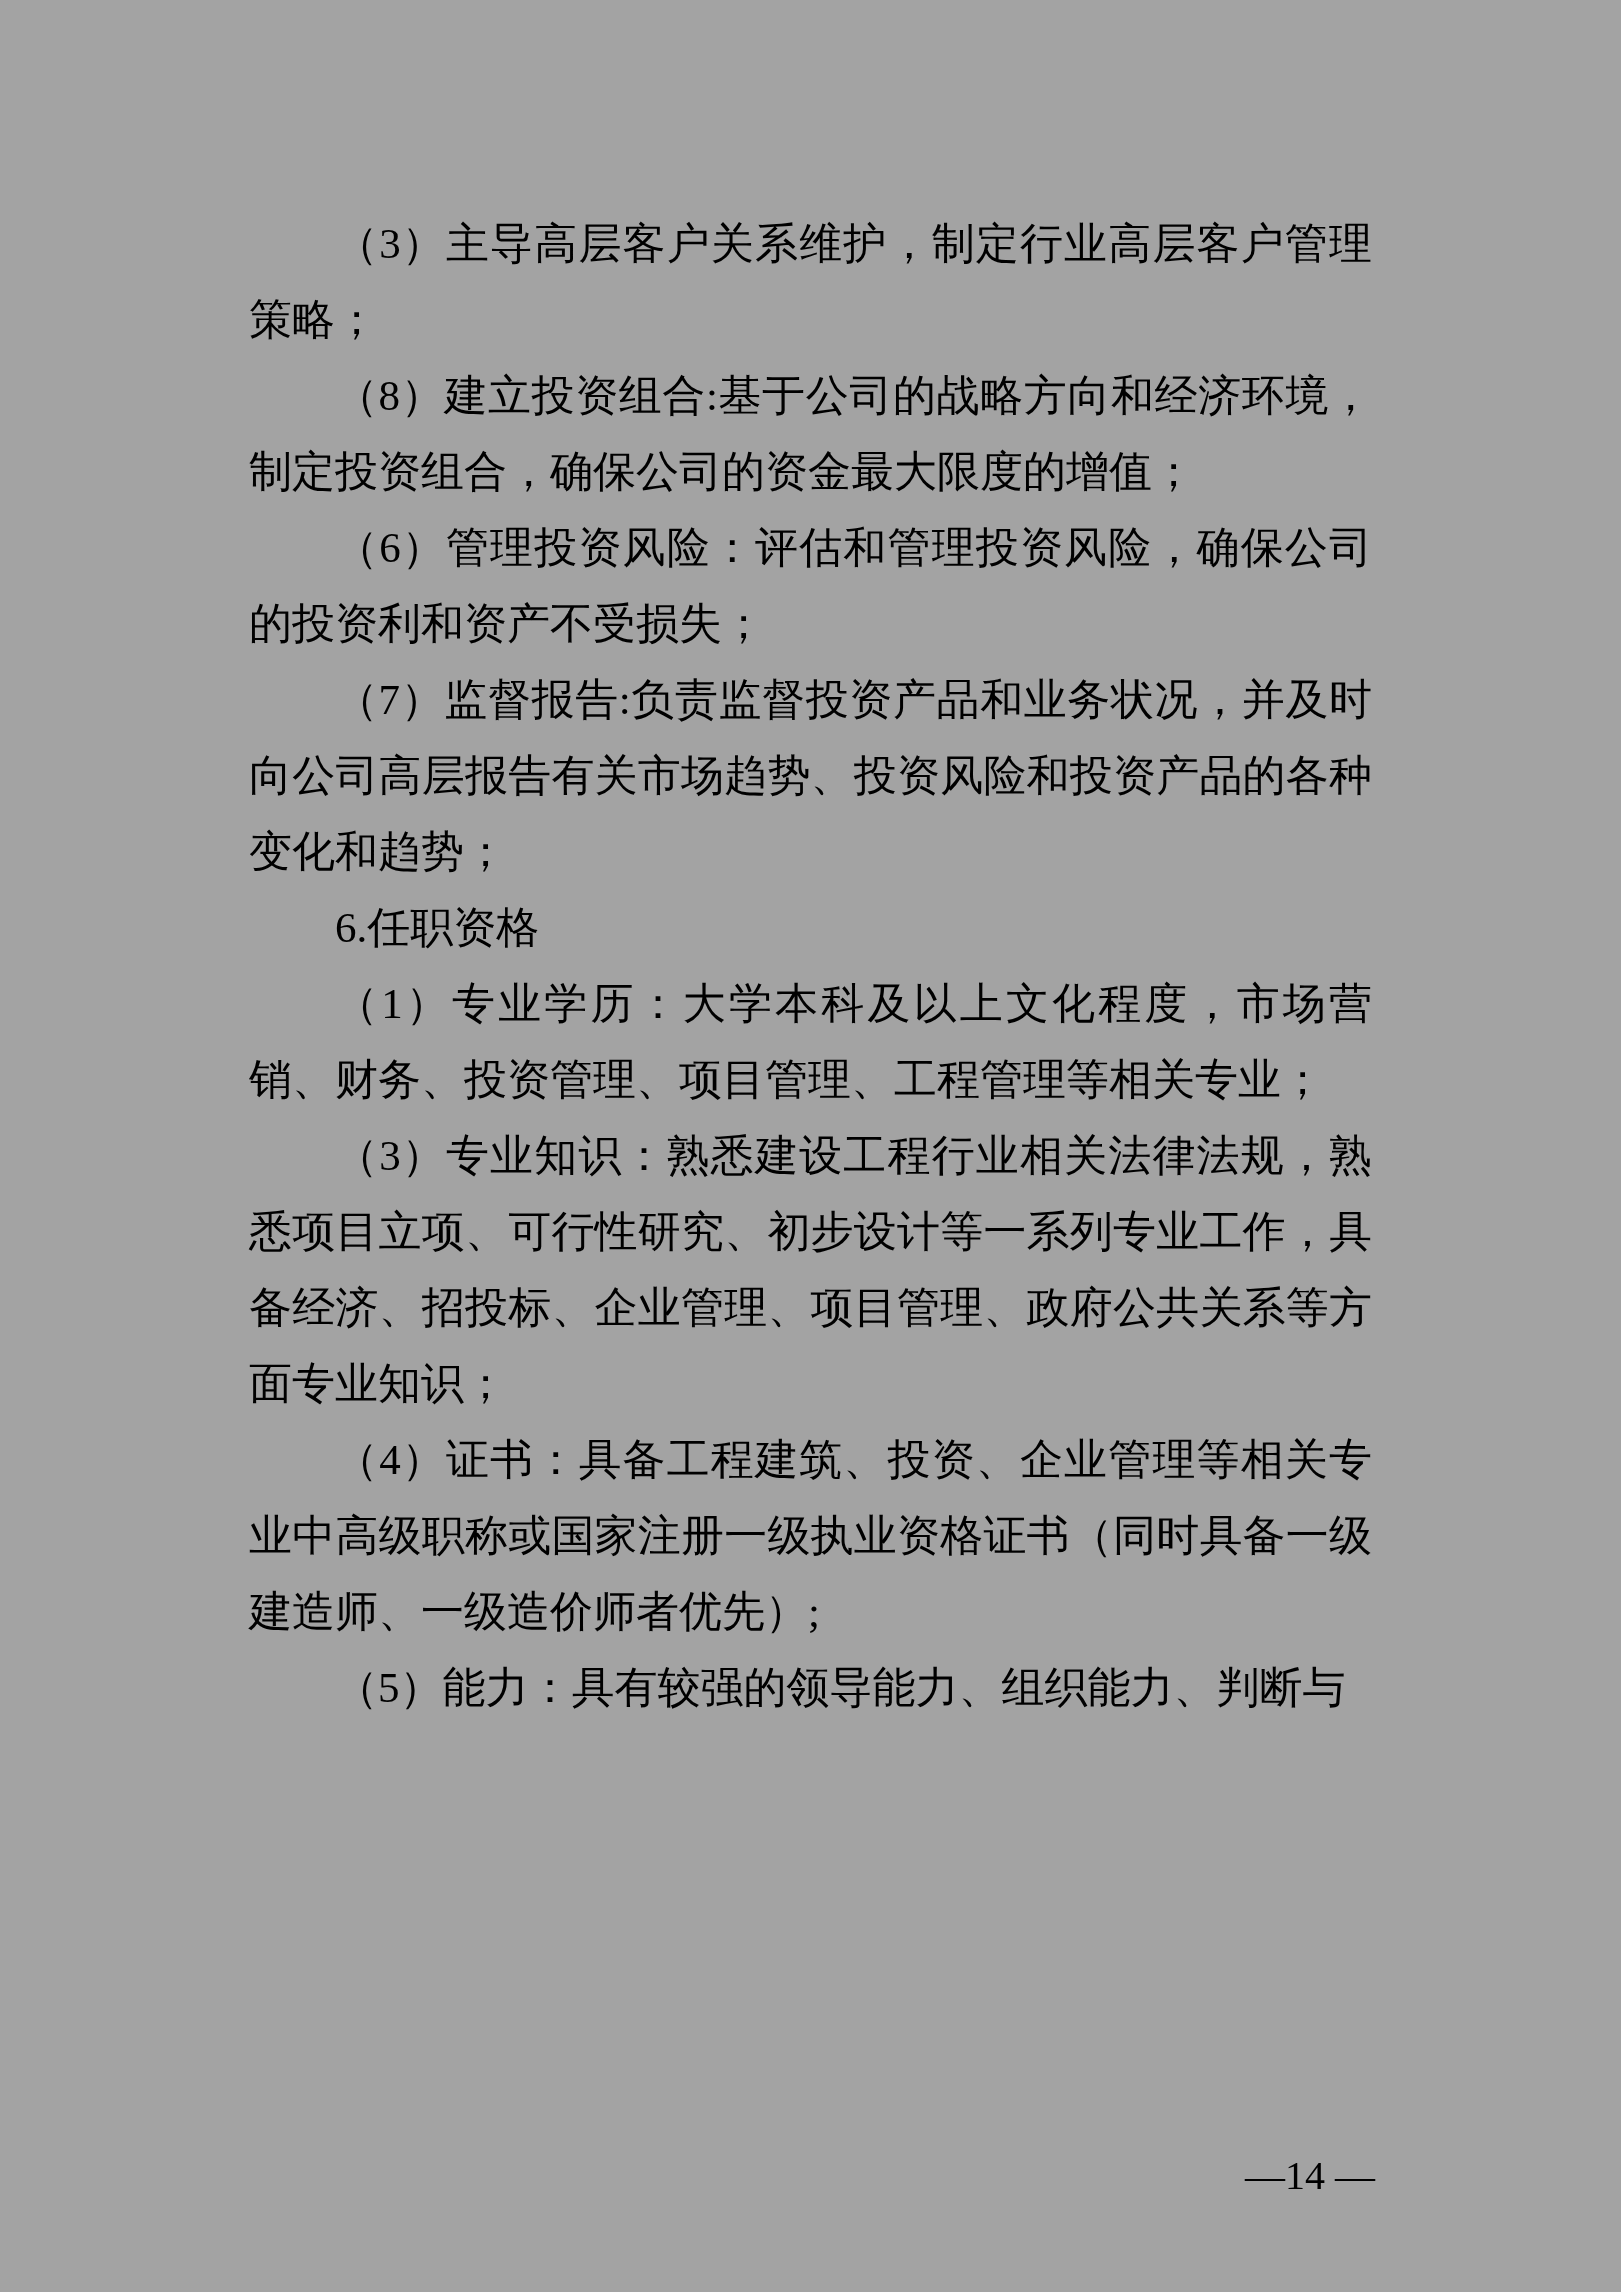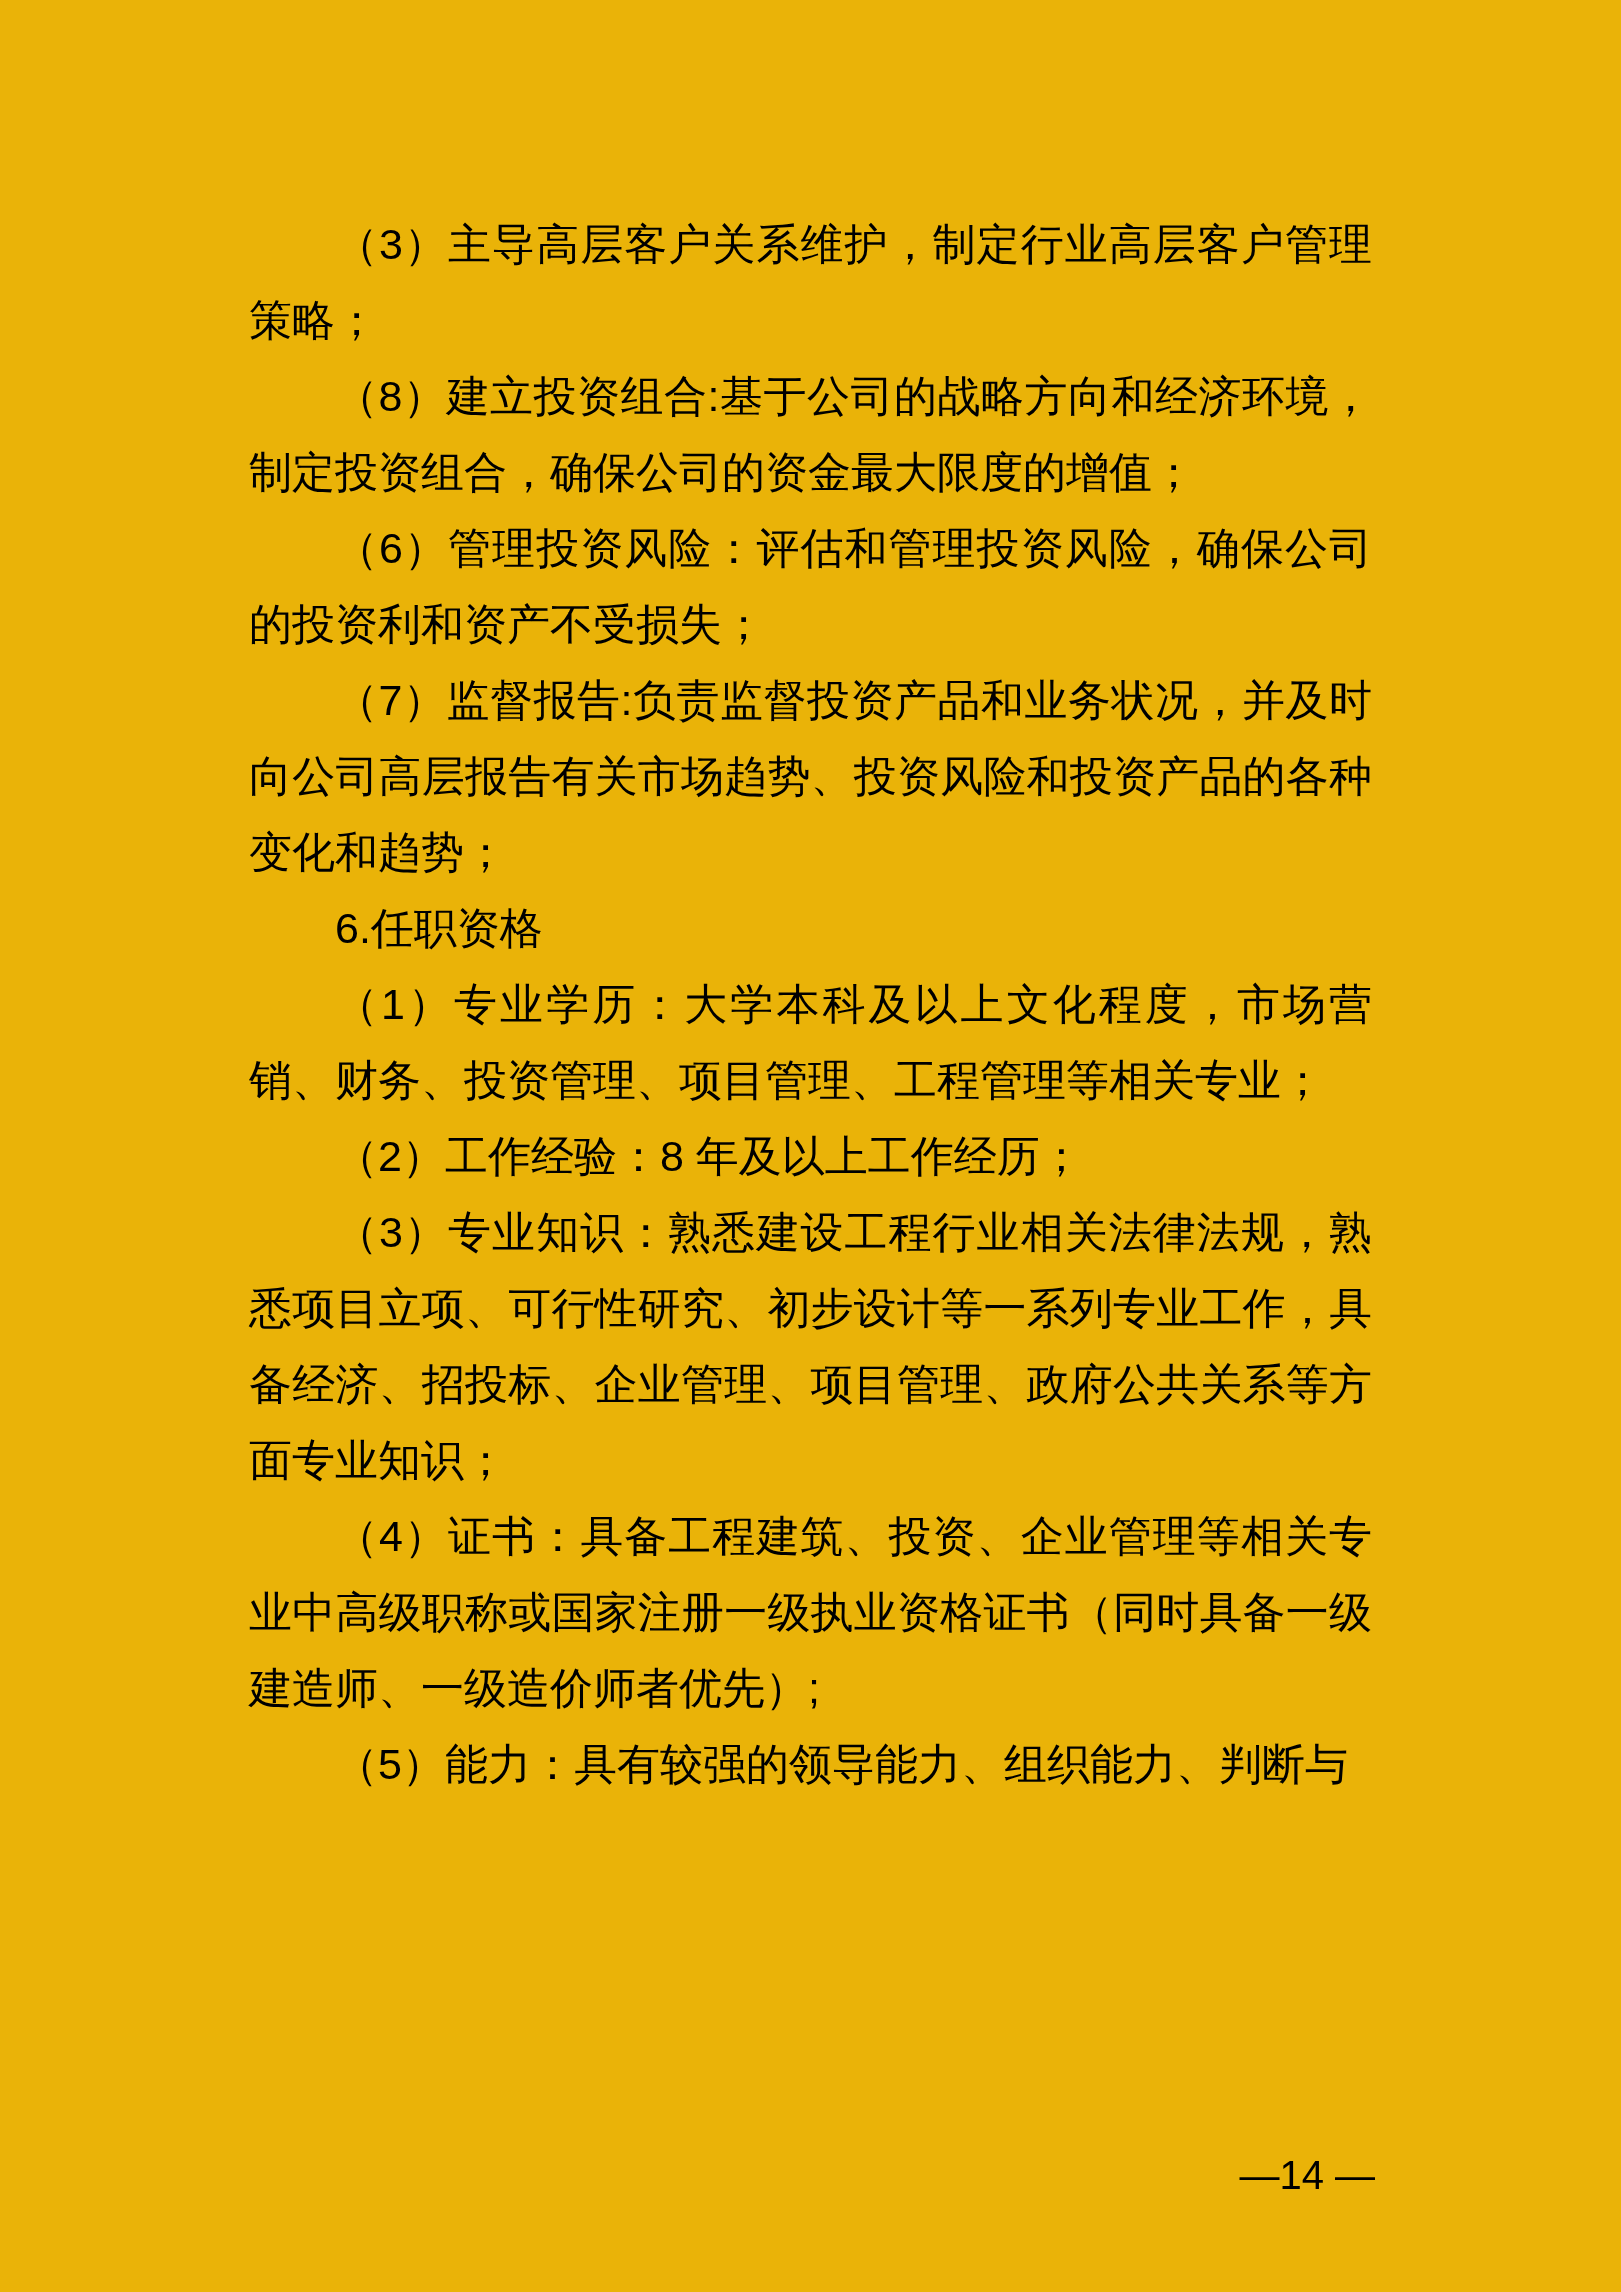--- a/index.html
+++ b/index.html
@@ -4,23 +4,23 @@
 <style>
   html, body {
     margin: 0;
     padding: 0;
     background: #ffffff;
   }
   .page {
     position: relative;
     width: 1621px;
     height: 2293px;
-    background: #eab308;
+    background: #a3a3a3;
     overflow: hidden;
-    font-family: Liberation Sans, sans-serif;
+    font-family: Liberation Serif, serif;
     color: #000000;
   }
   .body-text {
     position: absolute;
     left: 249px;
     top: 206px;
     width: 1123px;
     font-size: 43px;
     line-height: 76px;
     text-align: justify;
@@ -46,21 +46,20 @@
 
 <div class="page">
 
   <main class="body-text">
     <p>（3）主导高层客户关系维护，制定行业高层客户管理策略；</p>
     <p>（8）建立投资组合:基于公司的战略方向和经济环境，制定投资组合，确保公司的资金最大限度的增值；</p>
     <p>（6）管理投资风险：评估和管理投资风险，确保公司的投资利和资产不受损失；</p>
     <p>（7）监督报告:负责监督投资产品和业务状况，并及时向公司高层报告有关市场趋势、投资风险和投资产品的各种变化和趋势；</p>
     <p>6.任职资格</p>
     <p>（1）专业学历：大学本科及以上文化程度，市场营销、财务、投资管理、项目管理、工程管理等相关专业；</p>
-    <p>（2）工作经验：8 年及以上工作经历；</p>
     <p>（3）专业知识：熟悉建设工程行业相关法律法规，熟悉项目立项、可行性研究、初步设计等一系列专业工作，具备经济、招投标、企业管理、项目管理、政府公共关系等方面专业知识；</p>
     <p>（4）证书：具备工程建筑、投资、企业管理等相关专业中高级职称或国家注册一级执业资格证书（同时具备一级建造师、一级造价师者优先）;</p>
     <p>（5）能力：具有较强的领导能力、组织能力、判断与</p>
   </main>
 
   <footer class="page-footer">
     <span>—14 —</span>
   </footer>
 
 </div>

